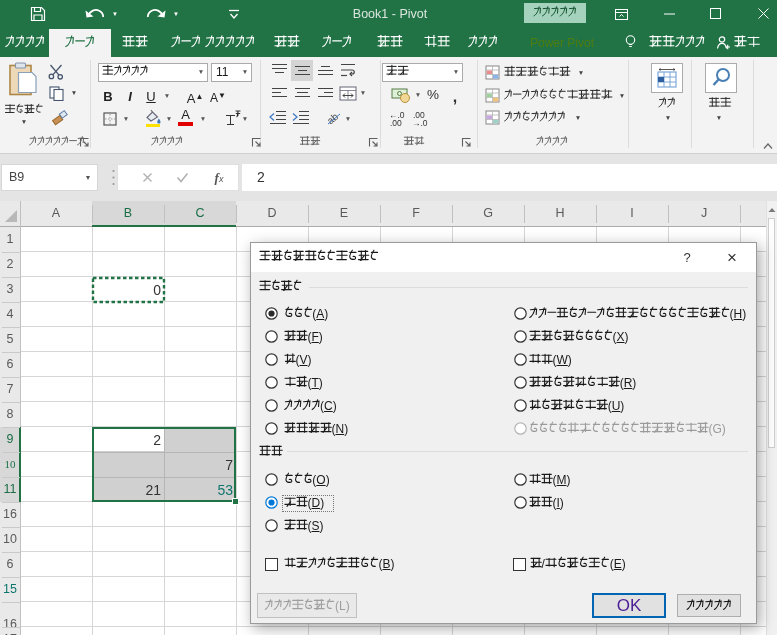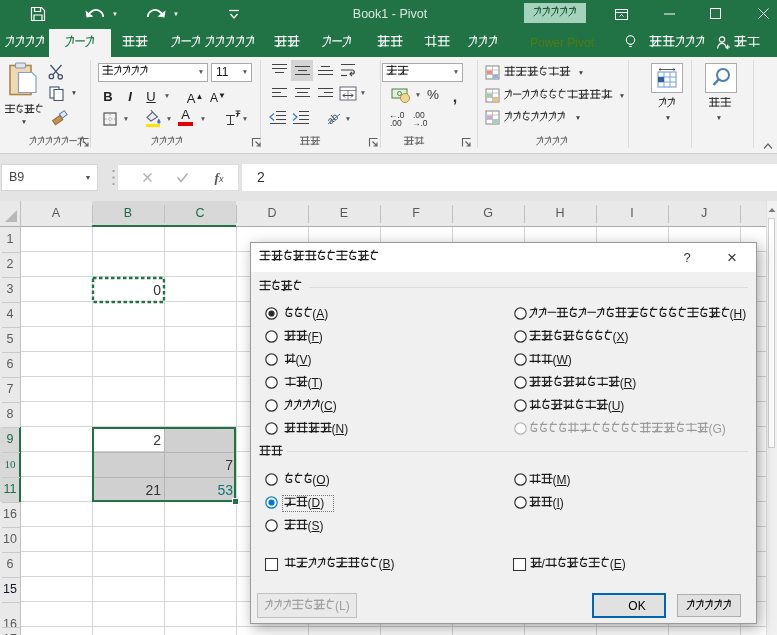--- a/index.html
+++ b/index.html
@@ -734,21 +734,21 @@
 <div class="a" style="left:10px;top:331.2px;font-size:12.5px;color:#5a5a5a;line-height:16.5px;white-space:nowrap;transform:translateX(-50%);">5</div>
 <div class="a" style="left:10px;top:356.2px;font-size:12.5px;color:#5a5a5a;line-height:16.5px;white-space:nowrap;transform:translateX(-50%);">6</div>
 <div class="a" style="left:10px;top:381.2px;font-size:12.5px;color:#5a5a5a;line-height:16.5px;white-space:nowrap;transform:translateX(-50%);">7</div>
 <div class="a" style="left:10px;top:406.2px;font-size:12.5px;color:#5a5a5a;line-height:16.5px;white-space:nowrap;transform:translateX(-50%);">8</div>
 <div class="a" style="left:10px;top:431.2px;font-size:12.5px;color:#1b6e47;line-height:16.5px;white-space:nowrap;transform:translateX(-50%);">9</div>
 <div class="a" style="left:10px;top:456.2px;font-size:11px;color:#1b6e47;line-height:16.5px;white-space:nowrap;transform:translateX(-50%);font-family:Liberation Serif, serif;">10</div>
 <div class="a" style="left:10px;top:481.2px;font-size:12.5px;color:#1b6e47;line-height:16.5px;white-space:nowrap;transform:translateX(-50%);">11</div>
 <div class="a" style="left:10px;top:506.2px;font-size:12.5px;color:#5a5a5a;line-height:16.5px;white-space:nowrap;transform:translateX(-50%);">16</div>
 <div class="a" style="left:10px;top:531.2px;font-size:12.5px;color:#5a5a5a;line-height:16.5px;white-space:nowrap;transform:translateX(-50%);">10</div>
 <div class="a" style="left:10px;top:556.2px;font-size:12.5px;color:#5a5a5a;line-height:16.5px;white-space:nowrap;transform:translateX(-50%);">6</div>
-<div class="a" style="left:10px;top:581.2px;font-size:12.5px;color:#0f172a;line-height:16.5px;white-space:nowrap;transform:translateX(-50%);">15</div>
+<div class="a" style="left:10px;top:581.2px;font-size:12.5px;color:#0f766e;line-height:16.5px;white-space:nowrap;transform:translateX(-50%);">15</div>
 <div class="a" style="left:10px;top:616px;font-size:12.5px;color:#5a5a5a;line-height:16.5px;white-space:nowrap;transform:translateX(-50%);">16</div>
 <div class="a" style="left:10px;top:631.2px;font-size:12.5px;color:#5a5a5a;line-height:16.5px;white-space:nowrap;transform:translateX(-50%);">17</div>
 <div class="a" style="left:2px;top:252px;width:18px;height:1px;background:#c9c9c9;"></div>
 <div class="a" style="left:2px;top:277px;width:18px;height:1px;background:#c9c9c9;"></div>
 <div class="a" style="left:2px;top:302px;width:18px;height:1px;background:#c9c9c9;"></div>
 <div class="a" style="left:2px;top:327px;width:18px;height:1px;background:#c9c9c9;"></div>
 <div class="a" style="left:2px;top:352px;width:18px;height:1px;background:#c9c9c9;"></div>
 <div class="a" style="left:2px;top:377px;width:18px;height:1px;background:#c9c9c9;"></div>
 <div class="a" style="left:2px;top:402px;width:18px;height:1px;background:#c9c9c9;"></div>
 <div class="a" style="left:2px;top:427px;width:18px;height:1px;background:#c9c9c9;"></div>
@@ -1419,21 +1419,21 @@
           <line x1="50.7" y1="6.3" x2="60.2" y2="6.3"></line>
           <line x1="49.9" y1="10.6" x2="59.8" y2="10.6"></line>
           <line x1="52.8" y1="2.1" x2="52.8" y2="11.1"></line>
           <line x1="57.1" y1="1.5" x2="57.1" y2="10.1"></line>
           <path d="M55.6 6.8L52 11.4" fill="none"></path>
           <line x1="63" y1="3.4" x2="69.2" y2="3.4"></line>
           <path d="M65.4 1.2C61.3 7.8 62.6 10.4 66.8 10.4" fill="none"></path>
         </g>
       </svg>(L)</div>
 <div class="a" style="left:592px;top:593px;width:74px;height:25px;background:#e1e1e1;border:2px solid #0066b4;box-sizing:border-box;"></div>
-<div class="a" style="left:629px;top:597.5px;font-size:12px;color:#000000;line-height:16px;white-space:nowrap;transform:translateX(-50%);margin-left:8px;">OK</div>
+<div class="a" style="left:629px;top:597.5px;font-size:17px;color:#4c1d95;line-height:16px;white-space:nowrap;transform:translateX(-50%);">OK</div>
 <div class="a" style="left:677px;top:594px;width:64px;height:23px;background:#e1e1e1;border:1px solid #adadad;box-sizing:border-box;"></div>
 <div class="a" style="left:709px;top:597.5px;font-size:12px;color:#1a1a1a;line-height:16px;white-space:nowrap;transform:translateX(-50%);"><svg width="45.6" height="14" style="vertical-align:-2px" viewBox="0 0 45.6 14">
         <g stroke="#1a1a1a" stroke-width="1.1" stroke-linecap="round" fill="none">
           <path d="M1.4 3.8L7.6 3.2L7.2 8.5" fill="none"></path>
           <path d="M6.2 1.7C5 7.3 3.1 10.4 0.7 11.4" fill="none"></path>
           <path d="M10.5 3.8L16.8 3.2L16.3 8.5" fill="none"></path>
           <path d="M15.3 1.7C14.2 7.3 12.2 10.4 9.8 11.4" fill="none"></path>
           <path d="M19.6 3.8L25.9 3.2L25.4 8.5" fill="none"></path>
           <path d="M24.5 1.7C23.3 7.3 21.3 10.4 19 11.4" fill="none"></path>
           <path d="M28.7 3.8L35 3.2L34.5 8.5" fill="none"></path>

